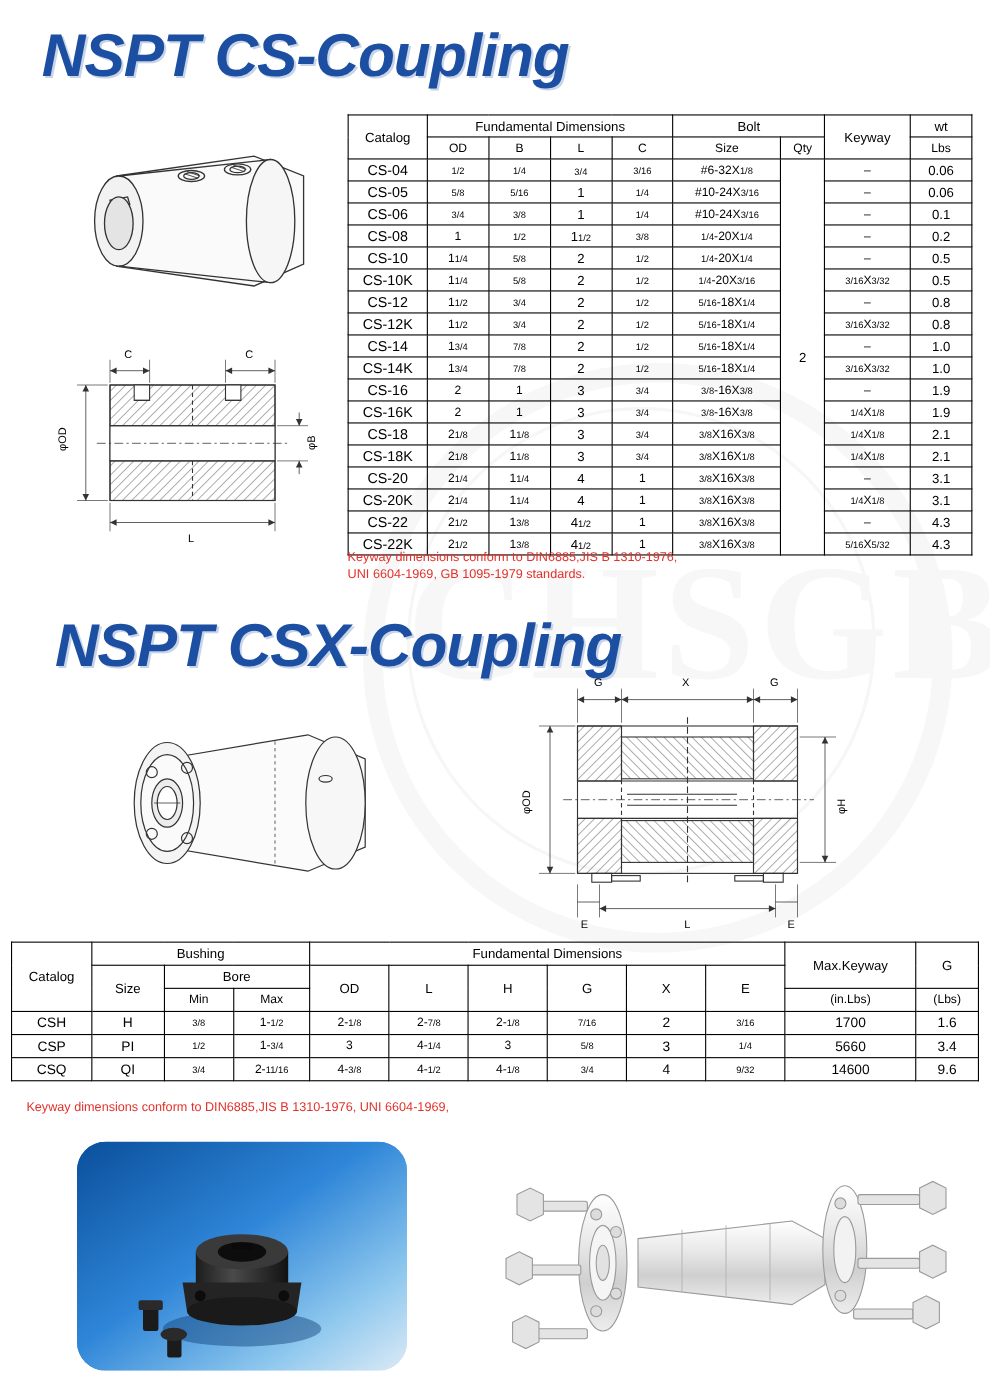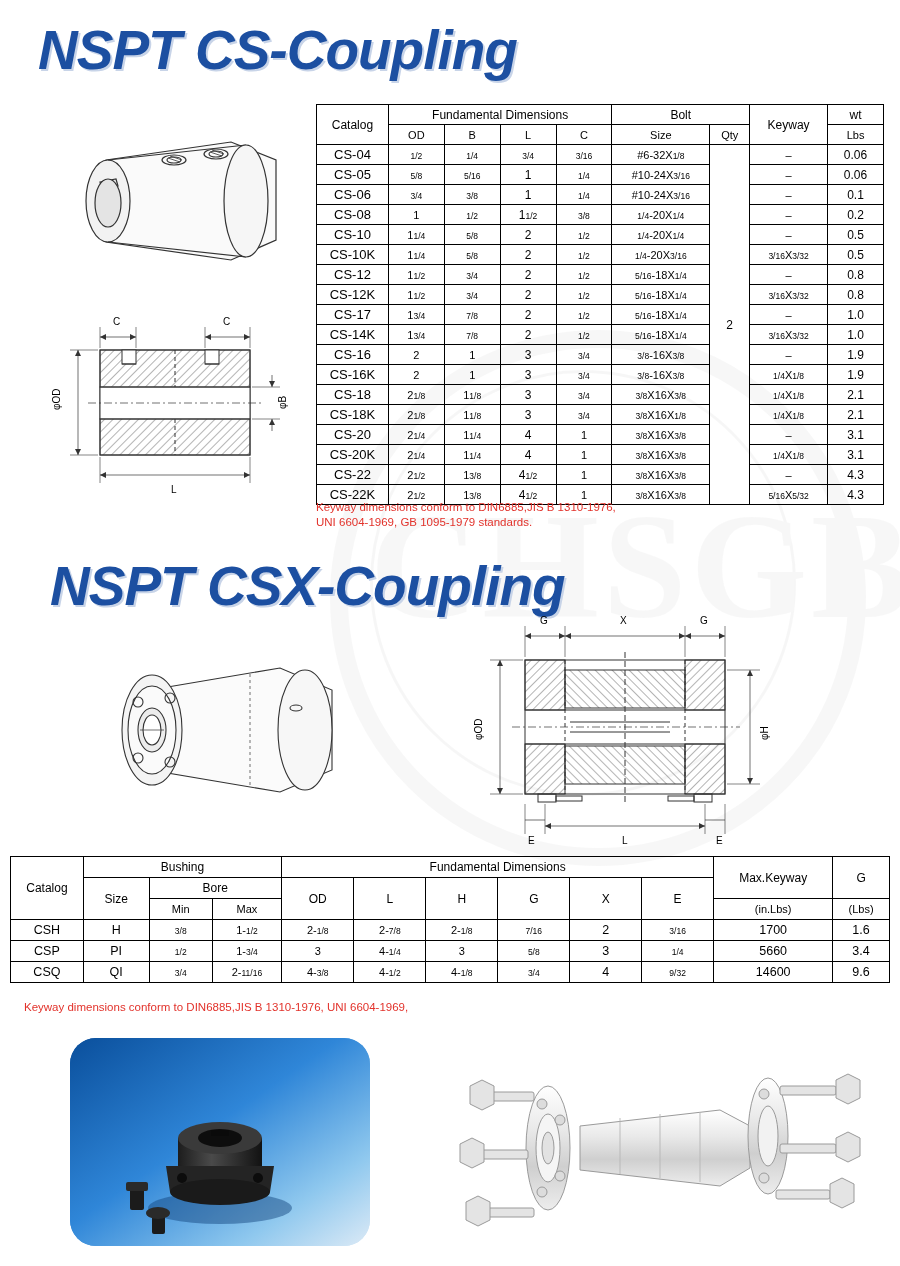--- a/index.html
+++ b/index.html
@@ -297,21 +297,21 @@
         <td class="cat">CS-12K</td>
         <td>1<span class="frac">1/2</span></td>
         <td><span class="frac">3/4</span></td>
         <td class="big">2</td>
         <td><span class="frac">1/2</span></td>
         <td><span class="frac">5/16</span>-18X<span class="frac">1/4</span></td>
         <td><span class="frac">3/16</span>X<span class="frac">3/32</span></td>
         <td class="big">0.8</td>
       </tr>
       <tr>
-        <td class="cat">CS-17</td>
+        <td class="cat">CS-14</td>
         <td>1<span class="frac">3/4</span></td>
         <td><span class="frac">7/8</span></td>
         <td class="big">2</td>
         <td><span class="frac">1/2</span></td>
         <td><span class="frac">5/16</span>-18X<span class="frac">1/4</span></td>
         <td>–</td>
         <td class="big">1.0</td>
       </tr>
       <tr>
         <td class="cat">CS-14K</td>

